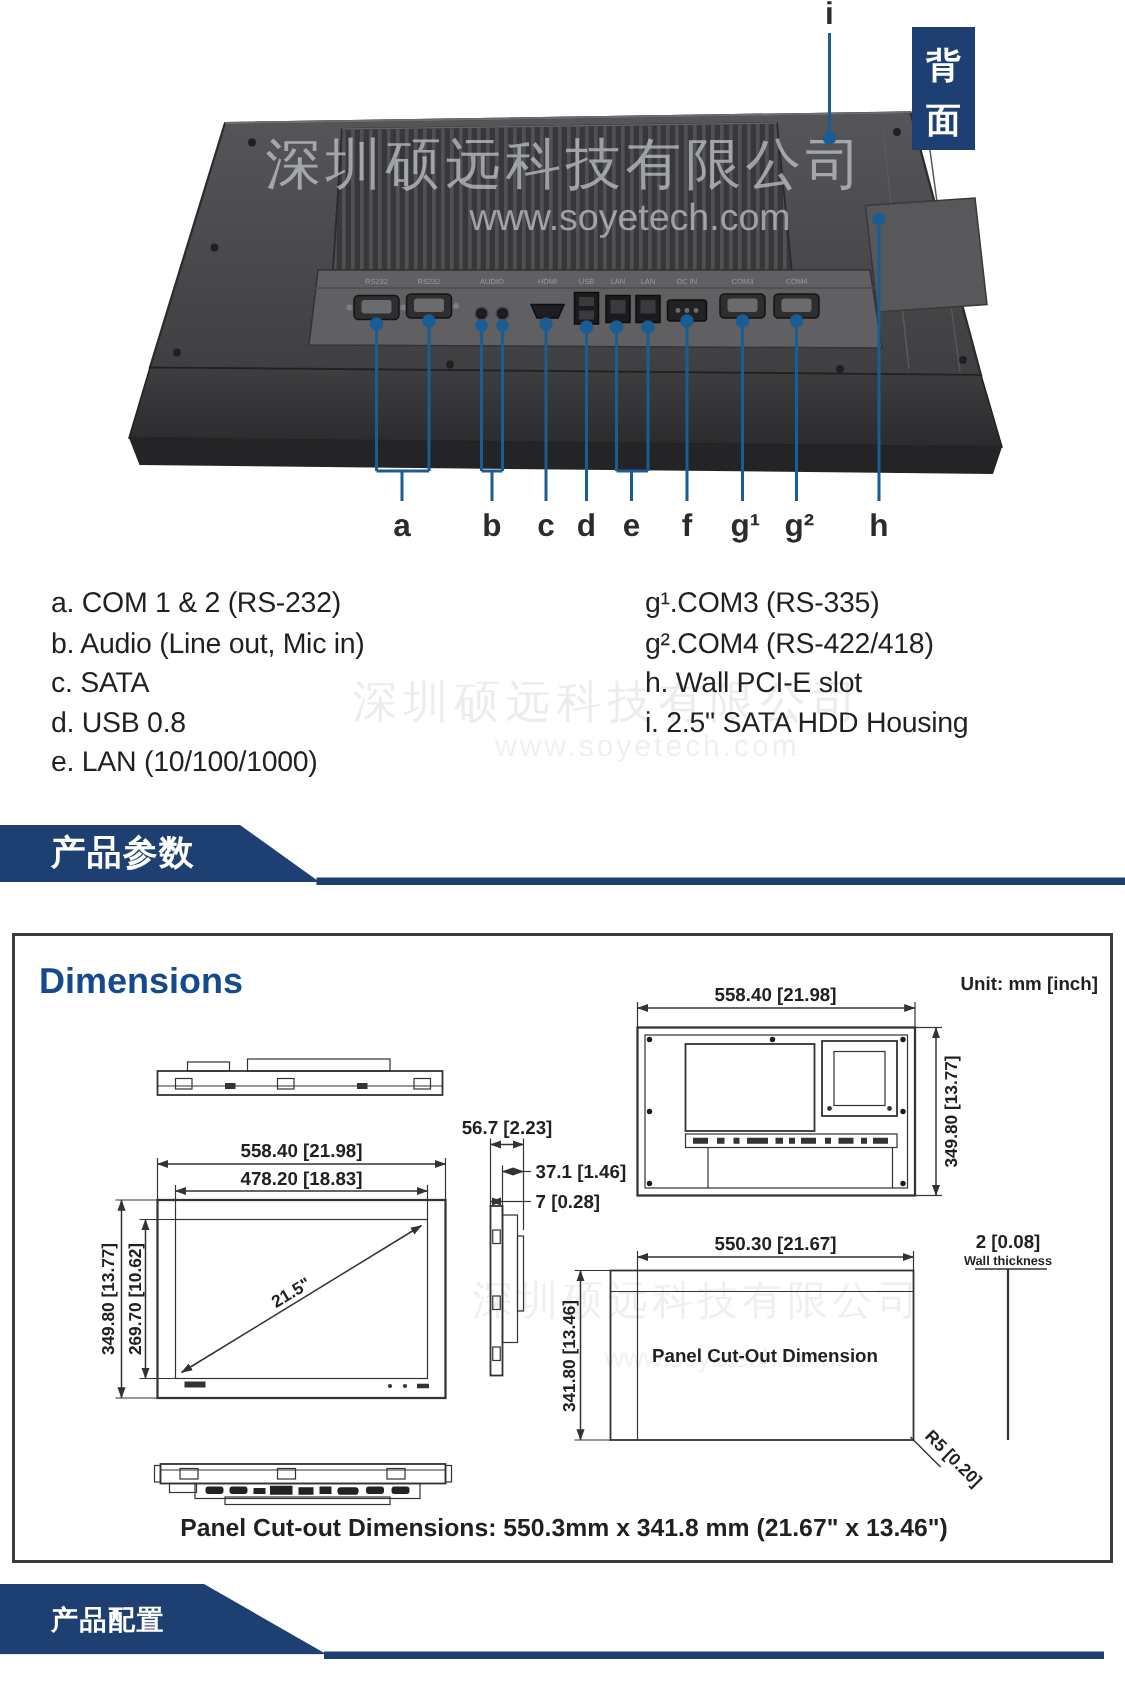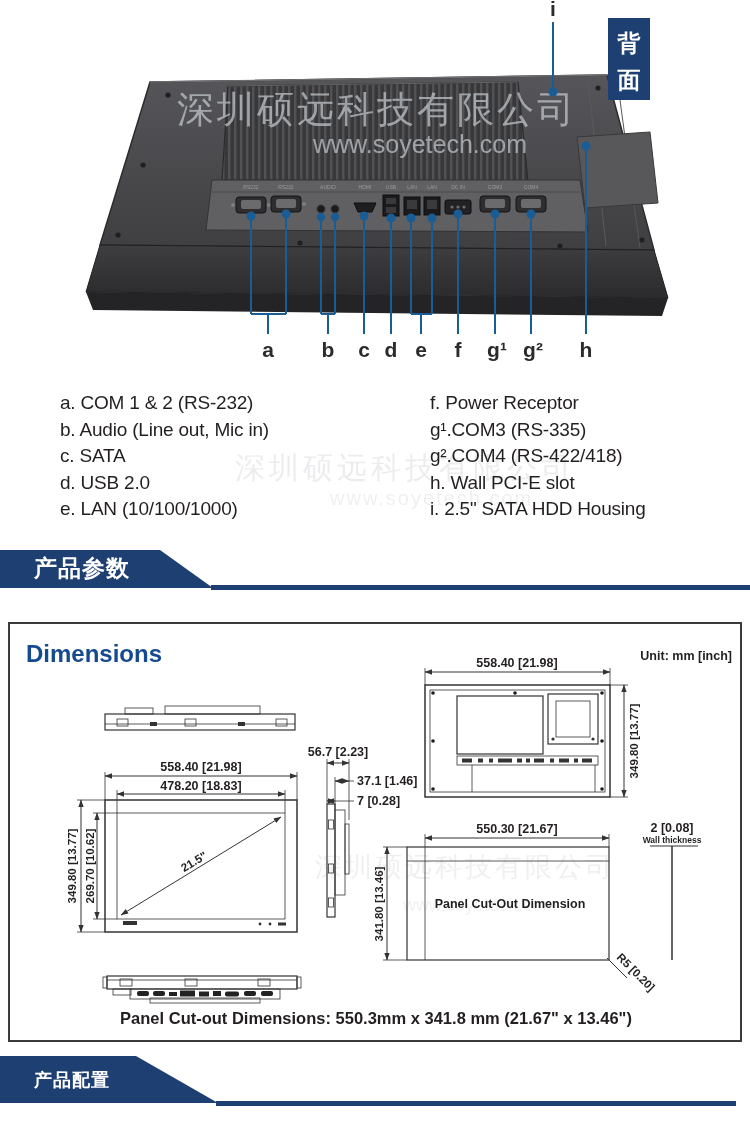--- a/index.html
+++ b/index.html
@@ -5,21 +5,21 @@
   html,body{margin:0;padding:0;background:#fff;}
   #page{position:relative;width:750px;height:1130px;background:#fff;overflow:hidden;
         font-family:"Liberation Sans",sans-serif;}
   svg text{font-family:"Liberation Sans",sans-serif;}
 
   
   #hero{position:absolute;left:0;top:0;}
 
   
   .legend-col{position:absolute;top:390px;z-index:2;}
-  #legend-left{left:60px;}
+  #legend-left{left:34px;}
   #legend-right{left:430px;}
   .legend-row{height:26.5px;line-height:26.5px;font-size:19px;letter-spacing:-0.2px;
               color:#231f20;white-space:nowrap;}
   .ghost{position:absolute;z-index:1;color:#7d828c;pointer-events:none;}
   #ghost-legend1{left:235px;top:448px;font-size:30px;opacity:.14;letter-spacing:4px;}
   #ghost-legend2{left:330px;top:487px;font-size:20px;opacity:.12;letter-spacing:2px;}
 
   
   .banner{position:absolute;left:0;background:#1d3f72;color:#fff;font-weight:bold;}
   #banner-params{top:550px;width:213px;height:38px;line-height:36px;font-size:23px;
@@ -216,25 +216,24 @@
     </g>
   </svg>
 
   <div class="ghost" id="ghost-legend1">深圳硕远科技有限公司</div>
   <div class="ghost" id="ghost-legend2">www.soyetech.com</div>
 
   <div class="legend-col" id="legend-left">
     <div class="legend-row">a. COM 1 &amp; 2 (RS-232)</div>
     <div class="legend-row">b. Audio (Line out, Mic in)</div>
     <div class="legend-row">c. SATA</div>
-    <div class="legend-row">d. USB 2.0</div>
+    <div class="legend-row">d. USB 0.8</div>
     <div class="legend-row">e. LAN (10/100/1000)</div>
   </div>
   <div class="legend-col" id="legend-right">
-    <div class="legend-row">f. Power Receptor</div>
     <div class="legend-row">g¹.COM3 (RS-335)</div>
     <div class="legend-row">g².COM4 (RS-422/418)</div>
     <div class="legend-row">h. Wall PCI-E slot</div>
     <div class="legend-row">i. 2.5" SATA HDD Housing</div>
   </div>
 
   <div class="banner" id="banner-params">
     <span>产品参数</span>
   </div>
   <div class="banner-line" id="line-params"></div>

